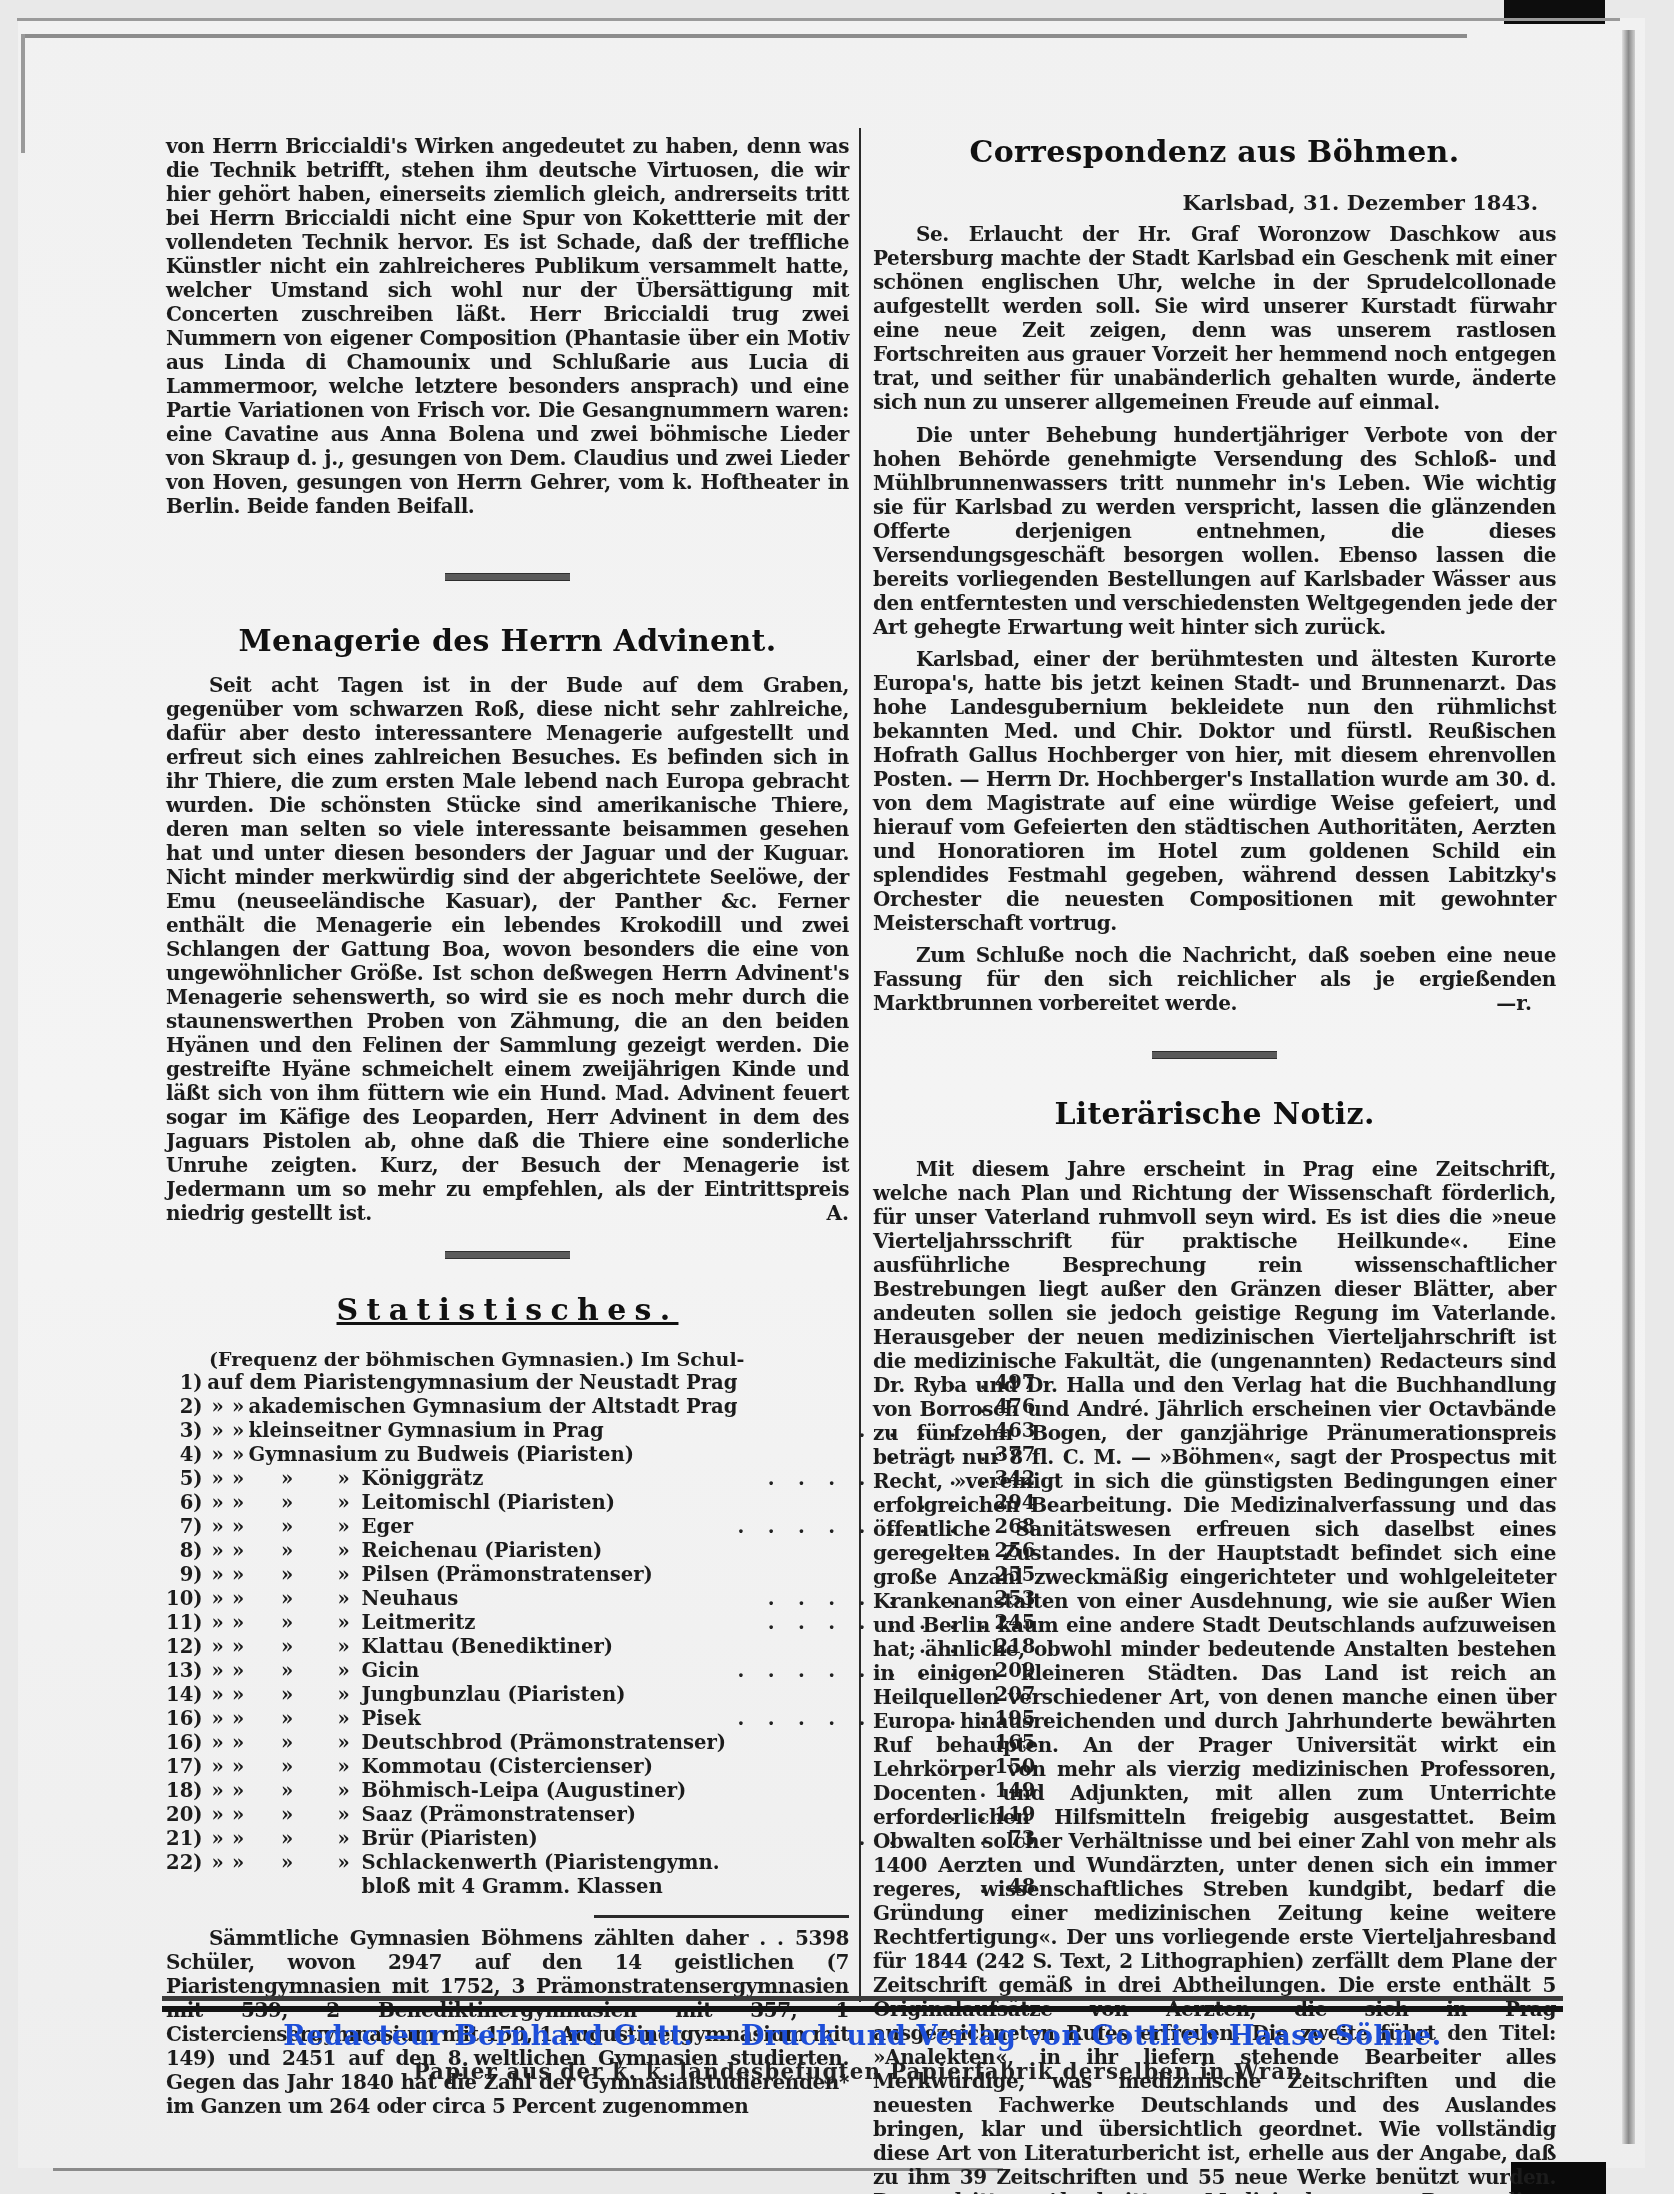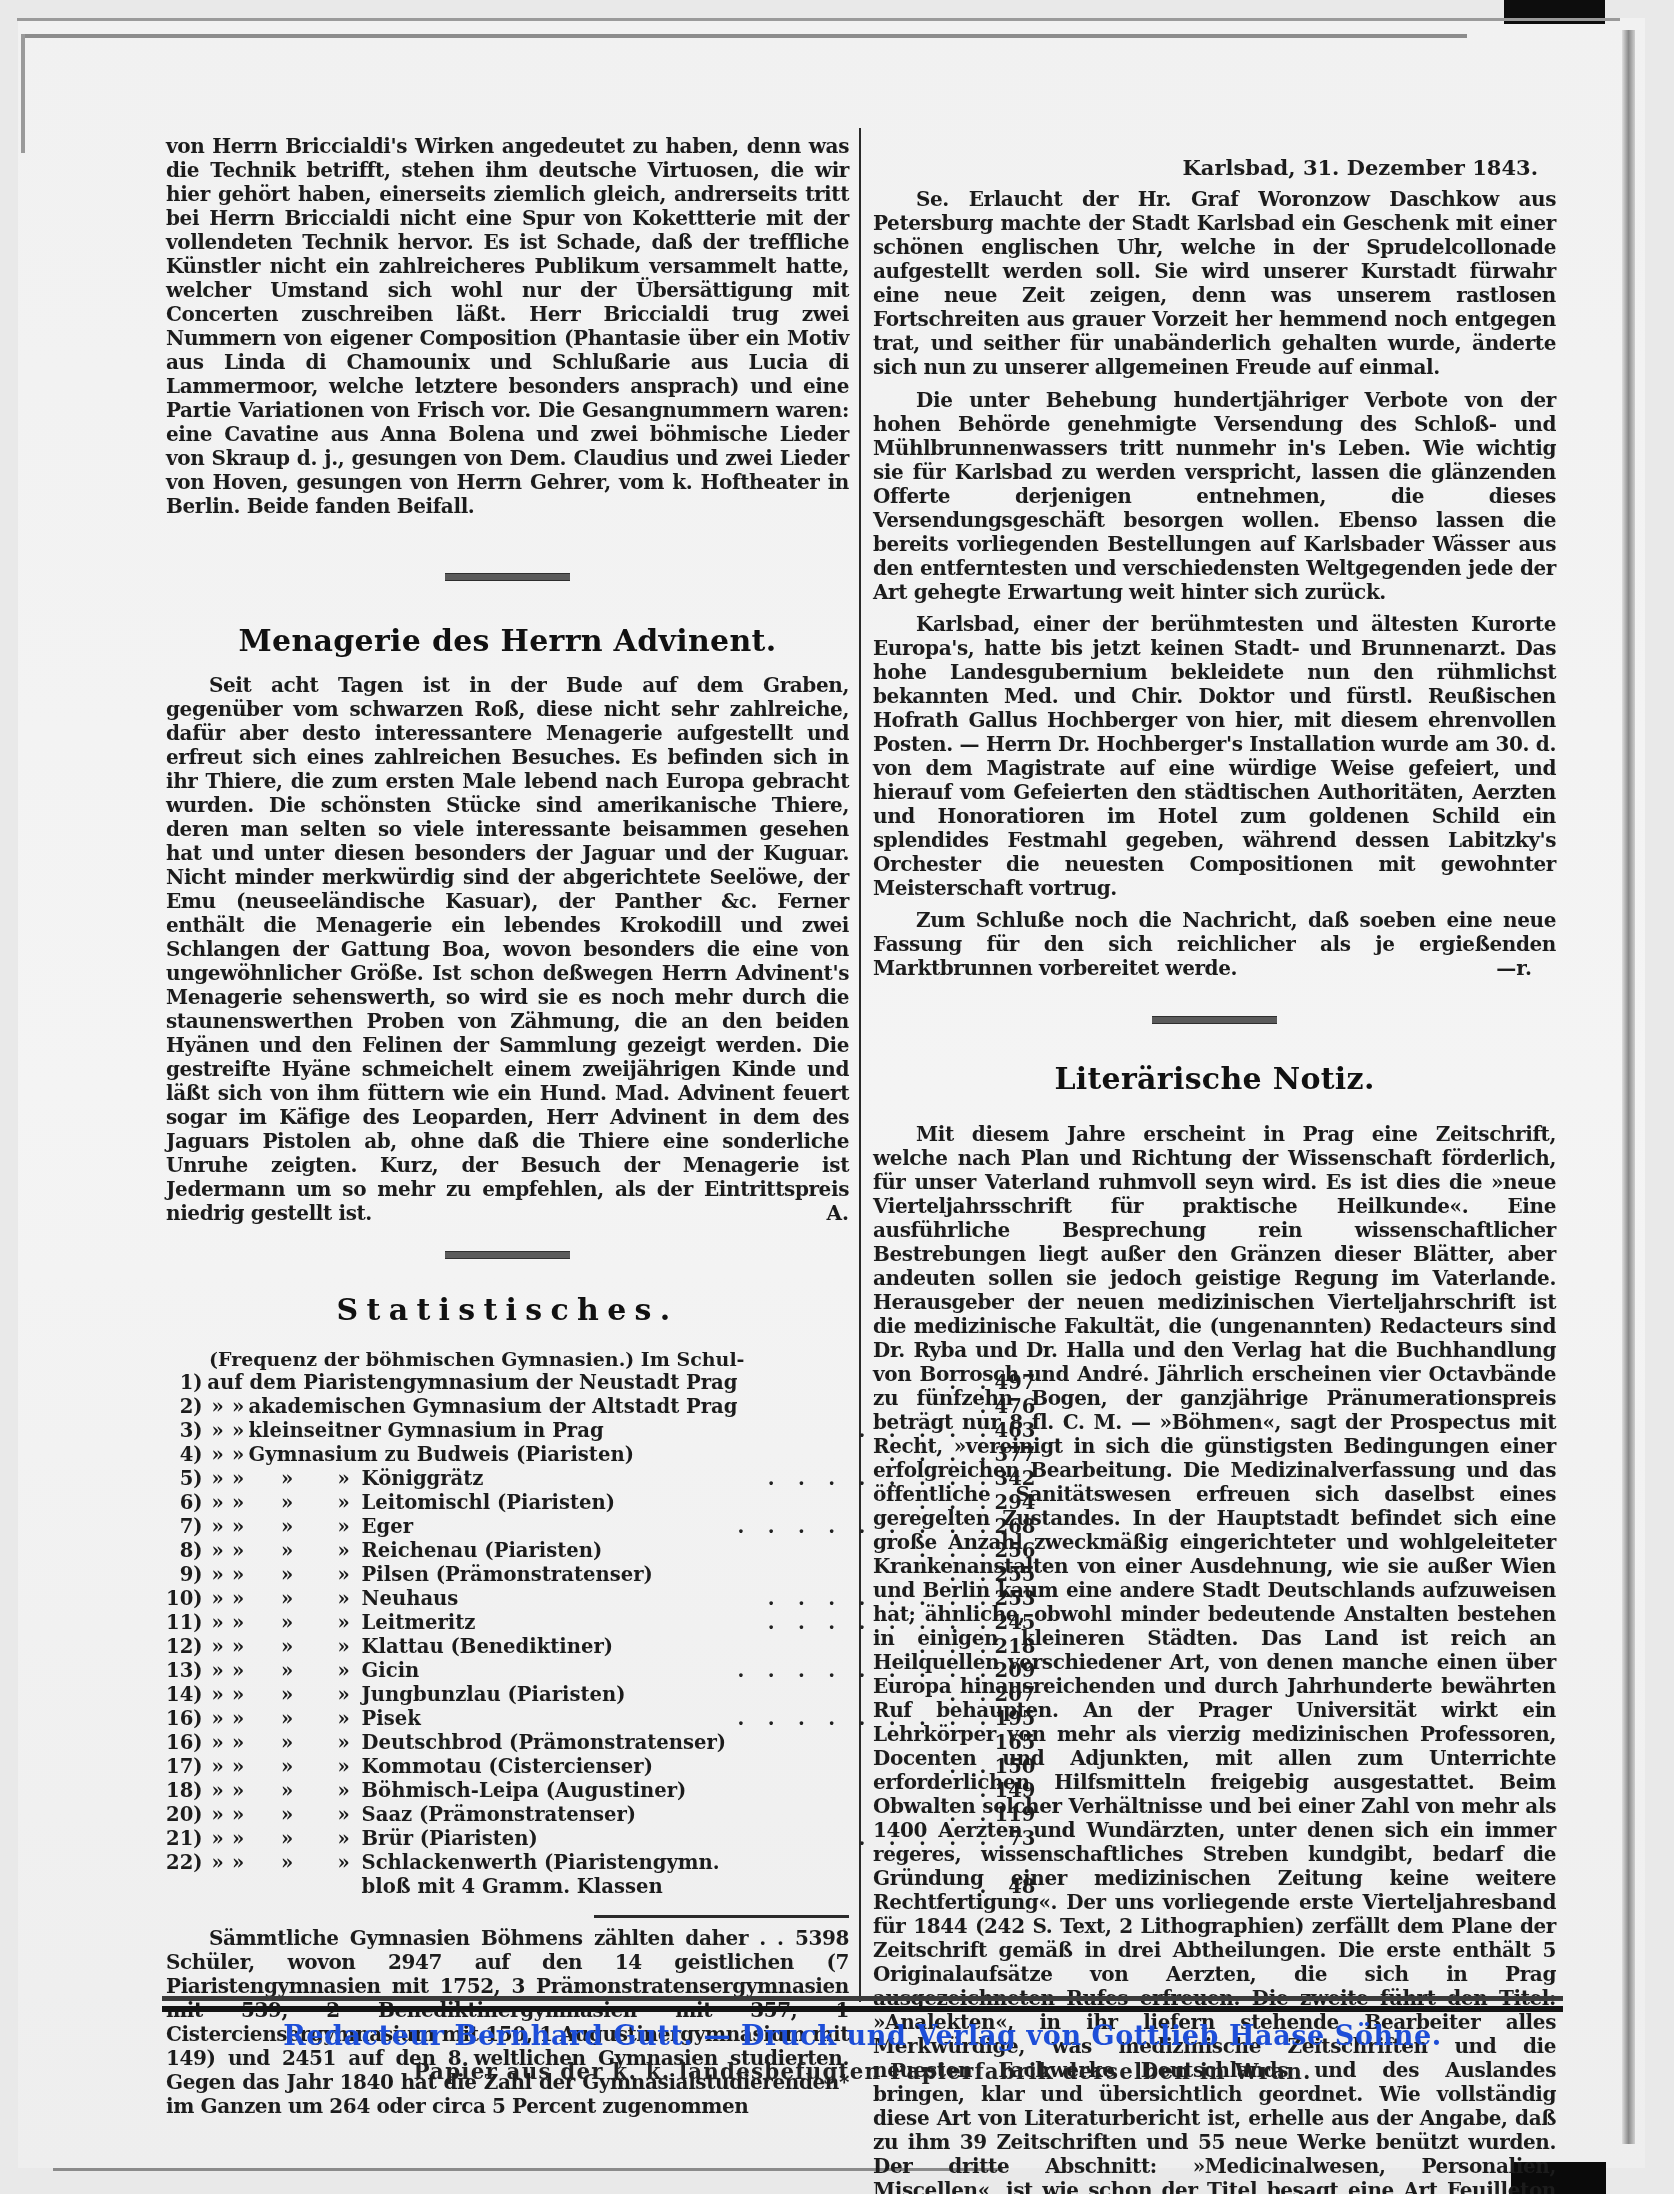--- a/index.html
+++ b/index.html
@@ -35,21 +35,21 @@
   p.indent { text-indent: 43px; }
   .sig { text-align: right; font-weight: bold; font-size: 20px; line-height: 24px; }
   .sep-rule {
     width: 125px; height: 6px; margin: 0 auto; background: #5a5a5a;
     border-top: 1.2px solid #2e2e2e; border-bottom: 1.2px solid #2e2e2e;
   }
   h2.heading {
     margin: 0; text-align: center; font-size: 30px; font-weight: bold;
     font-family: "DejaVu Serif", serif; letter-spacing: 0.3px; color: #111;
   }
-  h2.spaced { letter-spacing: 8.3px; }
+  h2.spaced { letter-spacing: 8.3px; text-decoration: underline; }
   .dateline { text-align: right; font-size: 21px; font-weight: bold; padding-right: 18px; }
 
   table.stats { width: 100%; border-collapse: collapse; font-size: 19.6px; font-weight: bold; line-height: 24px; }
   table.stats td { padding: 0; vertical-align: bottom; white-space: nowrap; }
   td.num { width: 37px; text-align: right; padding-right: 4.8px !important; }
   td.ditto { width: 37px; text-align: center; }
   td.ditto-wide { width: 77px; text-align: center; }
   td.name { overflow: hidden; }
   td.dots { color: #222; letter-spacing: 8.3px; }
   td.val { width: 53px; text-align: right; }
@@ -302,20 +302,21 @@
     <div class="short-rule-right"></div>
     <div style="height:8.3px"></div>
     <p class="txt indent">Sämmtliche Gymnasien Böhmens zählten daher . . 5398 Schüler, wovon 2947 auf den 14 geistlichen (7 Piaristengymnasien mit 1752, 3 Prämonstratensergymnasien mit 539, 2 Benediktinergymnasien mit 357, 1 Cisterciensergymnasium mit 150, 1 Augustinergymnasium mit 149) und 2451 auf den 8 weltlichen Gymnasien studierten. Gegen das Jahr 1840 hat die Zahl der Gymnasialstudierenden* im Ganzen um 264 oder circa 5 Percent zugenommen</p>
     <div style="height:24px"></div>
 
   </section>
 </div>
 
 <div class="col col-right">
   <section>
+    <h2 class="heading">Correspondenz aus Böhmen.</h2>
     <div style="height:21.4px"></div>
     <div class="dateline">Karlsbad, 31. Dezember 1843.</div>
     <div style="height:7.1px"></div>
     <p class="txt indent">Se. Erlaucht der Hr. Graf Woronzow Daschkow aus Petersburg machte der Stadt Karlsbad ein Geschenk mit einer schönen englischen Uhr, welche in der Sprudelcollonade aufgestellt werden soll. Sie wird unserer Kurstadt fürwahr eine neue Zeit zeigen, denn was unserem rastlosen Fortschreiten aus grauer Vorzeit her hemmend noch entgegen trat, und seither für unabänderlich gehalten wurde, änderte sich nun zu unserer allgemeinen Freude auf einmal.</p>
     <div style="height:8.3px"></div>
     <p class="txt indent">Die unter Behebung hundertjähriger Verbote von der hohen Behörde genehmigte Versendung des Schloß- und Mühlbrunnenwassers tritt nunmehr in's Leben. Wie wichtig sie für Karlsbad zu werden verspricht, lassen die glänzenden Offerte derjenigen entnehmen, die dieses Versendungsgeschäft besorgen wollen. Ebenso lassen die bereits vorliegenden Bestellungen auf Karlsbader Wässer aus den entferntesten und verschiedensten Weltgegenden jede der Art gehegte Erwartung weit hinter sich zurück.</p>
     <div style="height:8.3px"></div>
     <p class="txt indent">Karlsbad, einer der berühmtesten und ältesten Kurorte Europa's, hatte bis jetzt keinen Stadt- und Brunnenarzt. Das hohe Landesgubernium bekleidete nun den rühmlichst bekannten Med. und Chir. Doktor und fürstl. Reußischen Hofrath Gallus Hochberger von hier, mit diesem ehrenvollen Posten. — Herrn Dr. Hochberger's Installation wurde am 30. d. von dem Magistrate auf eine würdige Weise gefeiert, und hierauf vom Gefeierten den städtischen Authoritäten, Aerzten und Honoratioren im Hotel zum goldenen Schild ein splendides Festmahl gegeben, während dessen Labitzky's Orchester die neuesten Compositionen mit gewohnter Meisterschaft vortrug.</p>
     <div style="height:8.3px"></div>
     <p class="txt indent">Zum Schluße noch die Nachricht, daß soeben eine neue Fassung für den sich reichlicher als je ergießenden Marktbrunnen vorbereitet werde.</p>

